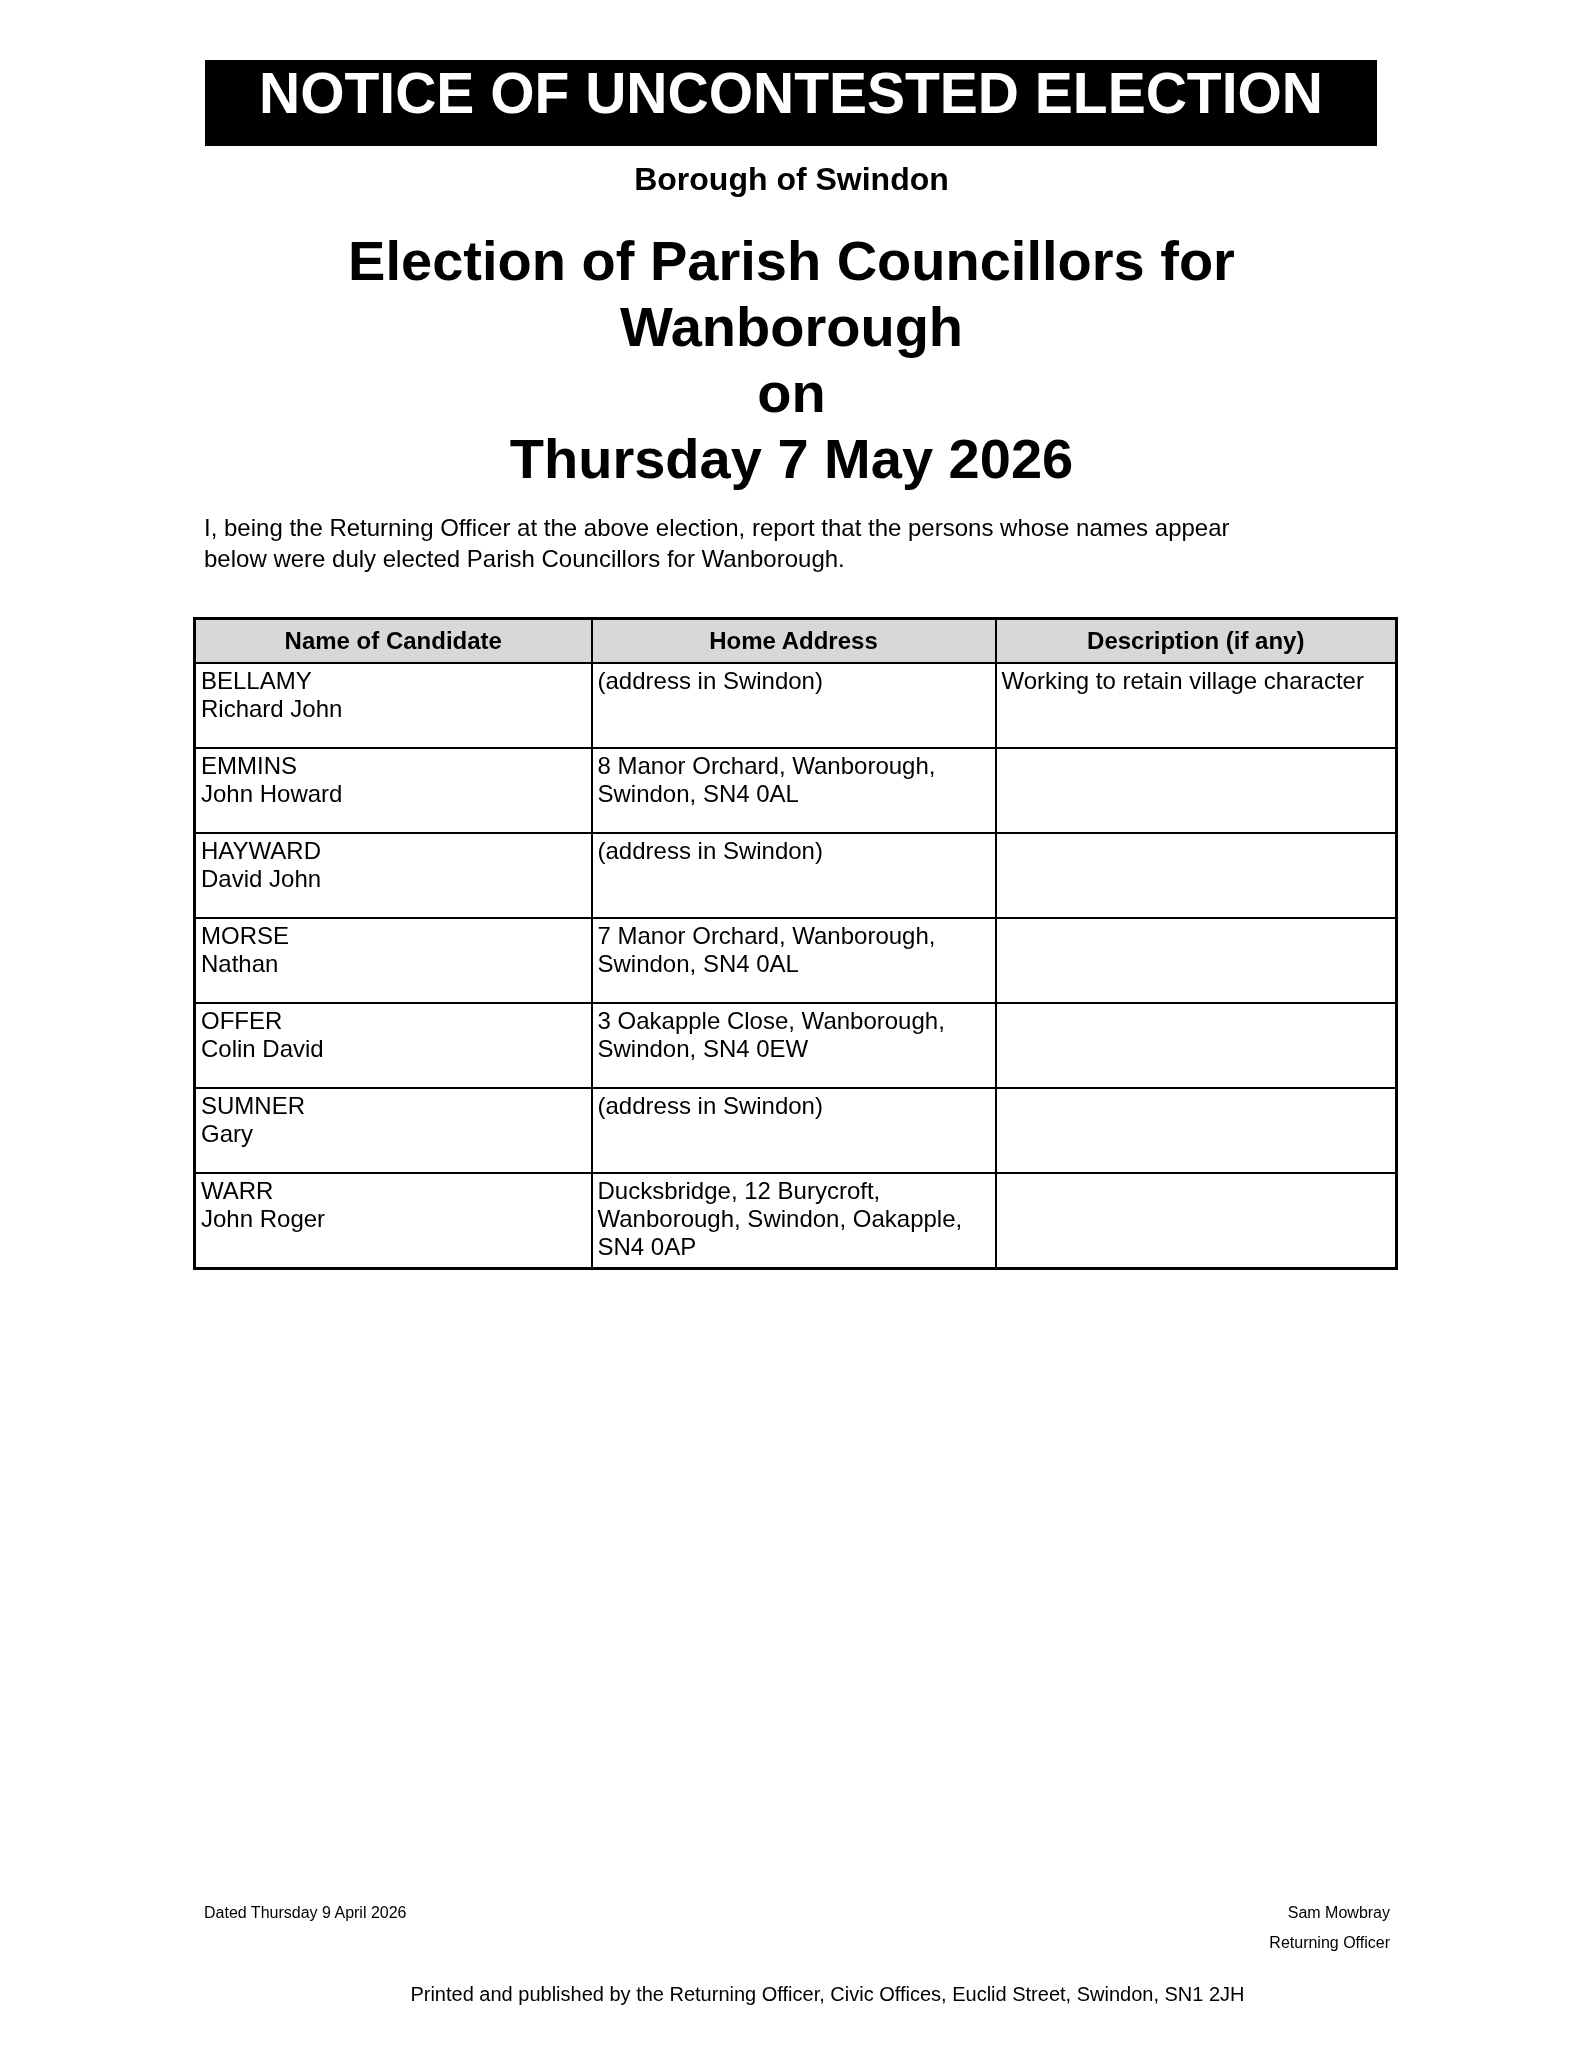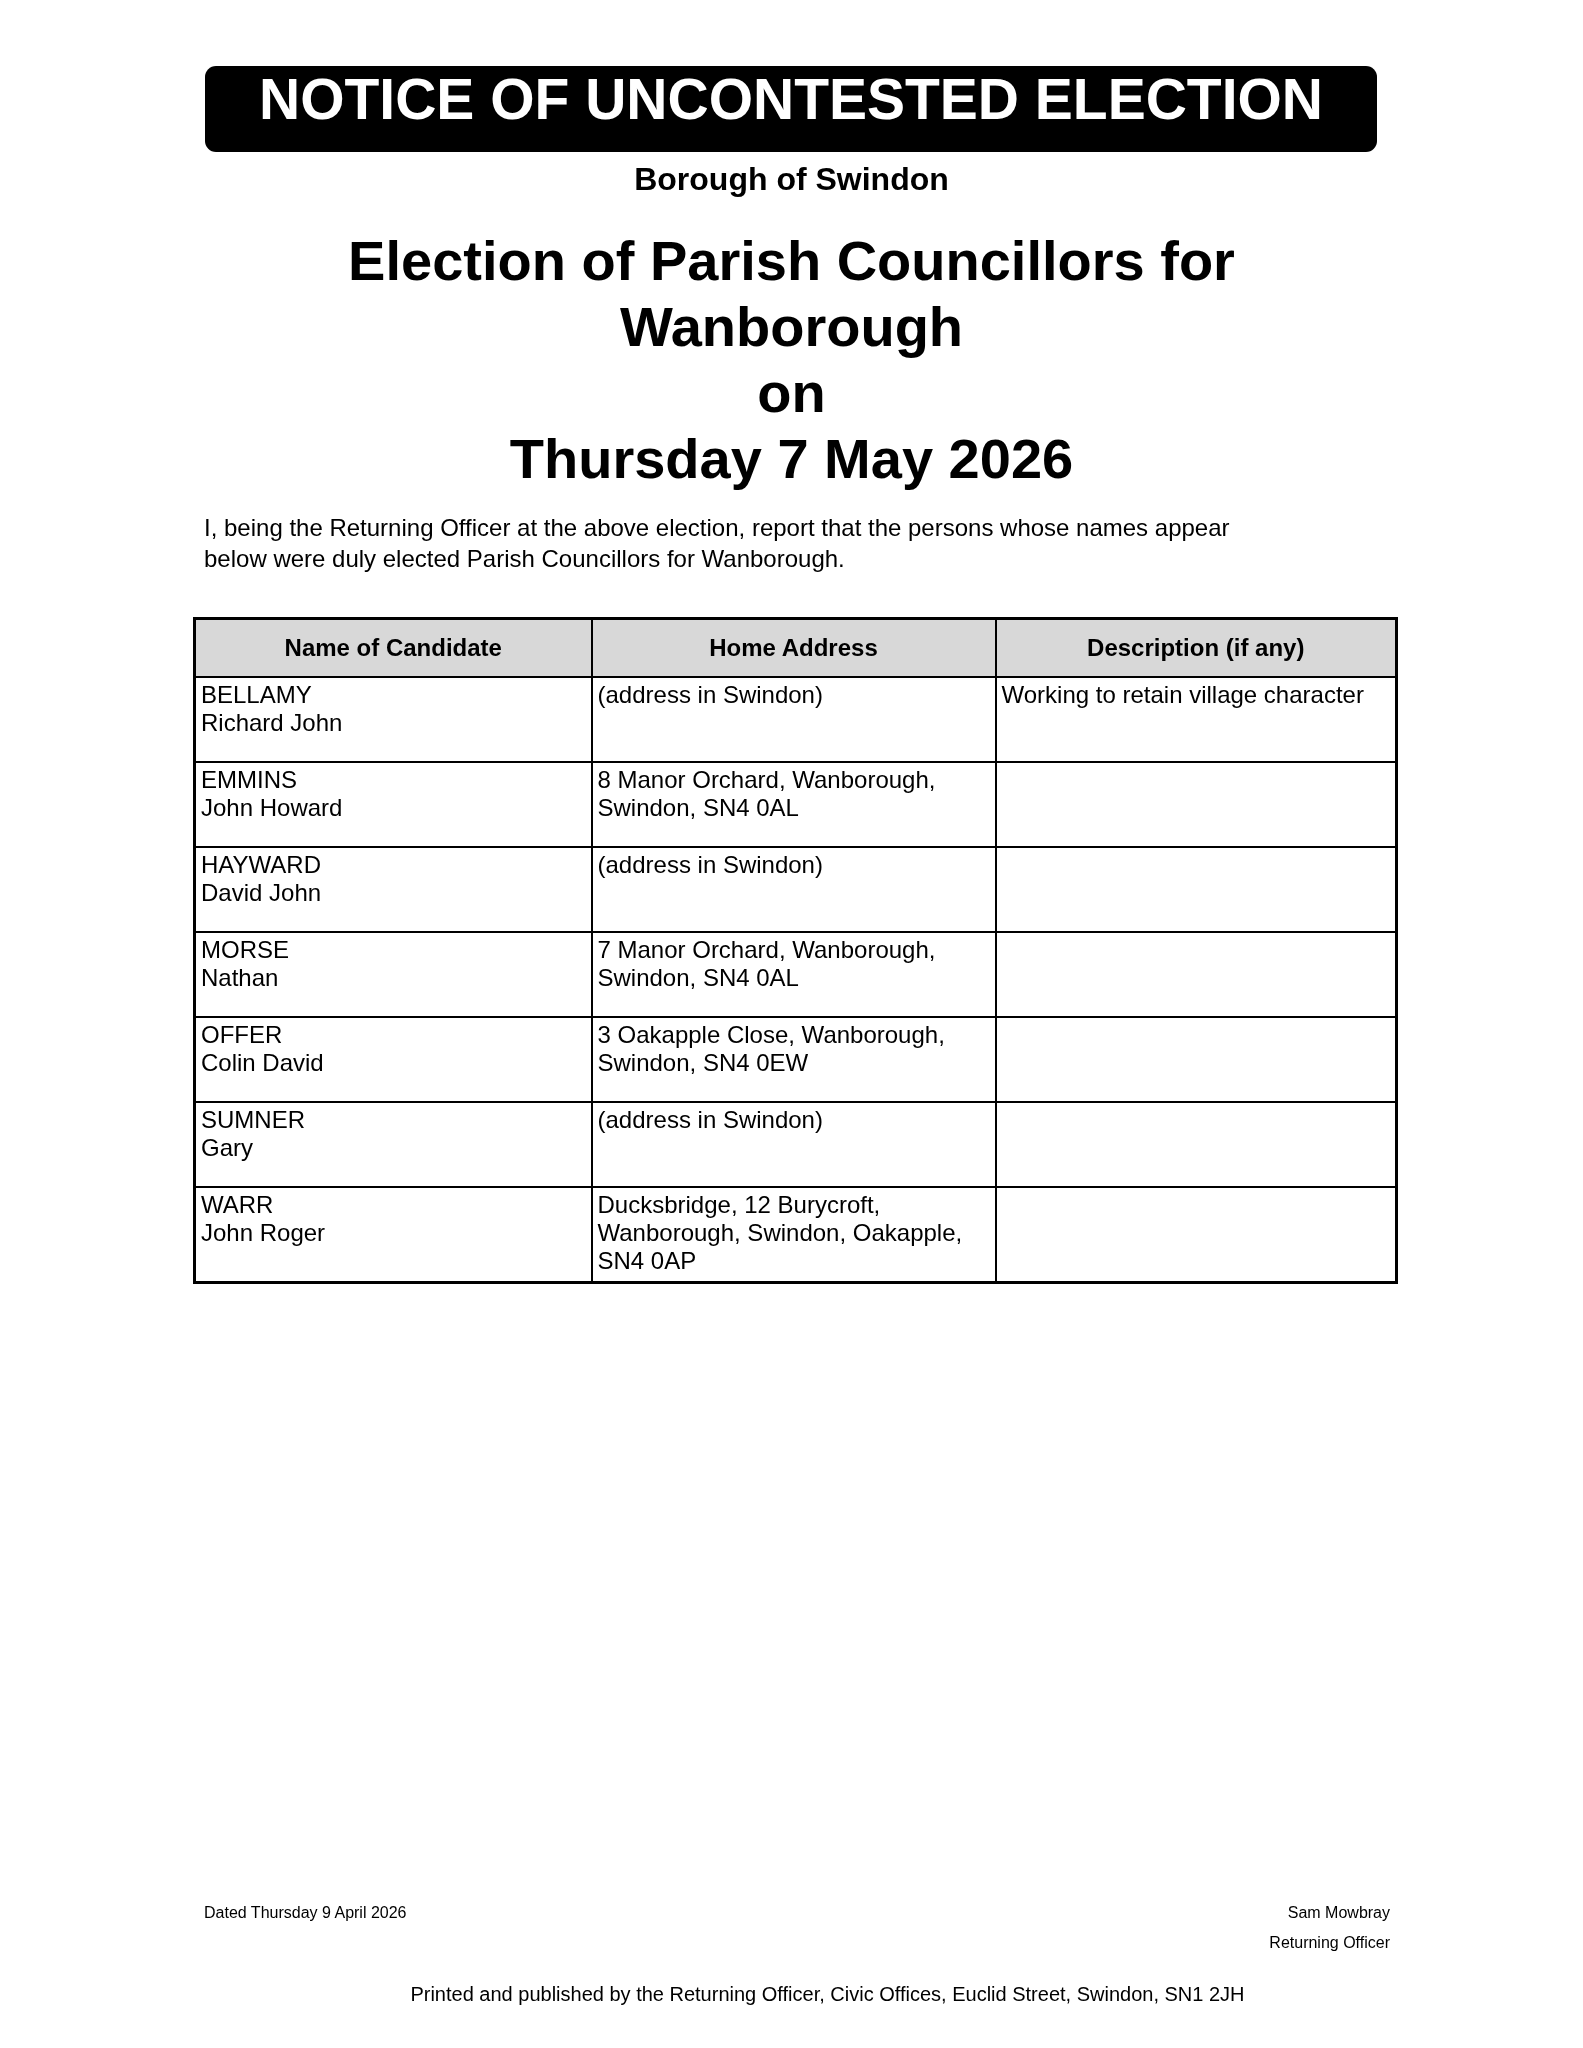--- a/index.html
+++ b/index.html
@@ -14,26 +14,25 @@
   .page{
     position:relative;
     width:1583px;
     height:2048px;
     background:#ffffff;
     margin:0 auto;
     overflow:hidden;
   }
   .banner{
     position:absolute;
-    left:205px; top:66px;
+    left:205px; top:60px;
     width:1172px; height:86px;
     background:var(--banner-bg);
     color:var(--banner-text);
     text-align:center;
-    border-radius:11px;
   }
   .banner-text{
     display:block;
     font-weight:bold;
     font-size:57px;
     line-height:67px;
     white-space:nowrap;
   }
   .borough{
     position:absolute;
@@ -70,21 +69,21 @@
   }
   table.candidates th{
     background:var(--header-bg);
     border:2px solid var(--border);
     font-weight:bold;
     font-size:24px;
     line-height:26px;
     height:30px;
     text-align:center;
     vertical-align:middle;
-    padding:15px 4px;
+    padding:8px 4px;
   }
   table.candidates td{
     border:2px solid var(--border);
     font-size:24px;
     line-height:28px;
     height:85px;
     vertical-align:top;
     text-align:left;
     padding:3px 10px 6px 5px;
   }

